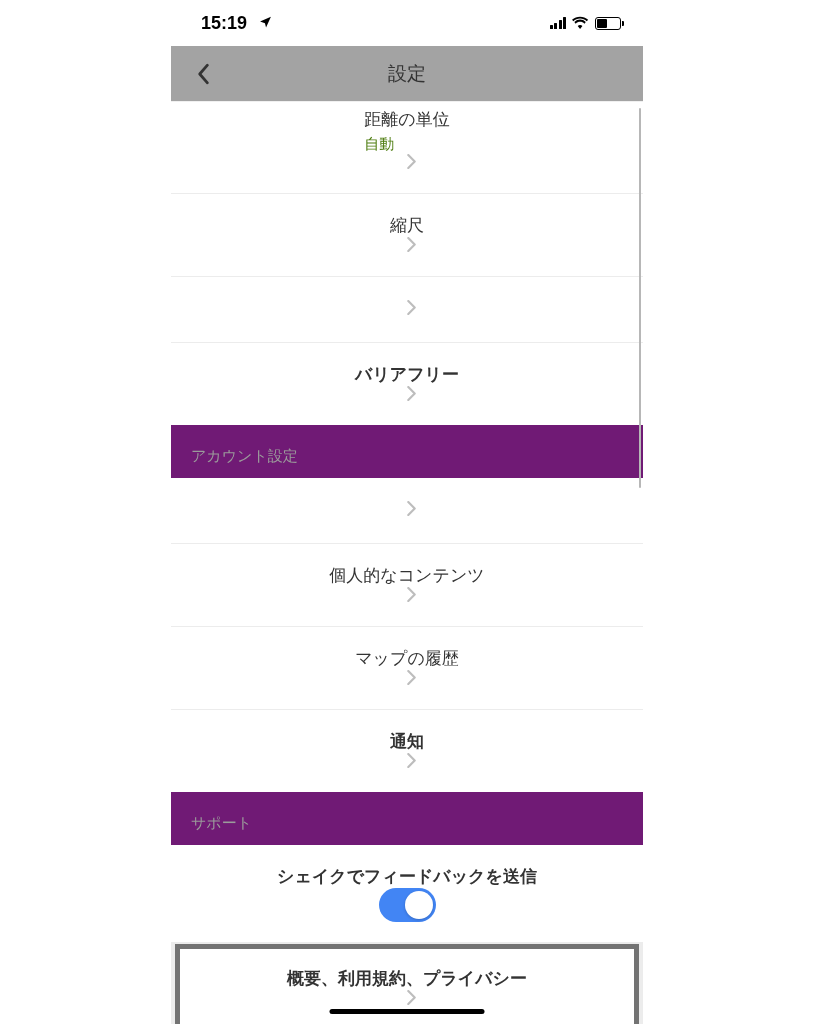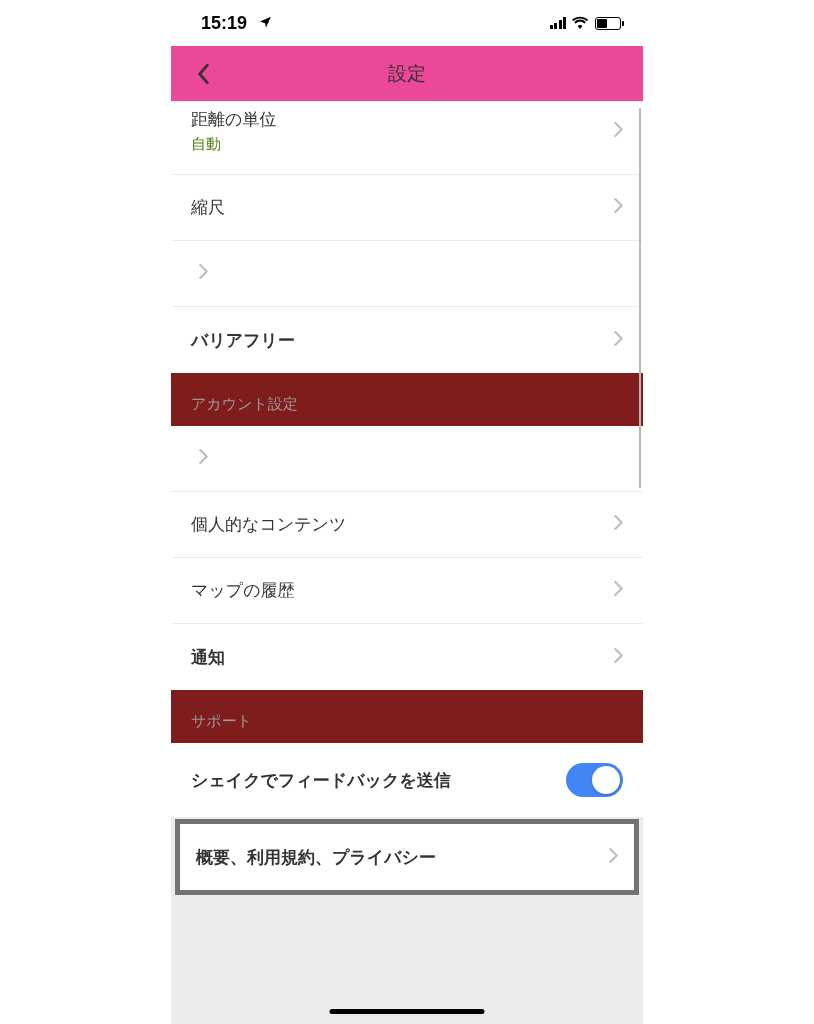--- a/index.html
+++ b/index.html
@@ -37,50 +37,51 @@
     .signal-bars span:nth-child(1){height:4px}
     .signal-bars span:nth-child(2){height:6.5px}
     .signal-bars span:nth-child(3){height:9px}
     .signal-bars span:nth-child(4){height:12px}
     .wifi-icon { width: 17px; height: 13px; }
     .battery { width: 26px; height: 13px; border: 1.5px solid #000; border-radius: 3px; position: relative; }
     .battery::after { content:""; position:absolute; right:-4px; top:3px; width:2px; height:5px; background:#000; border-radius:0 1px 1px 0; }
     .battery-fill { position:absolute; left:1px; top:1px; bottom:1px; width:42%; background:#000; border-radius:1px; }
 
     .nav-bar {
-      background: #ec4899;
+      background: #a3a3a3;
       height: 56px;
       display: flex;
       align-items: center;
       justify-content: center;
       position: relative;
       border-bottom: 1px solid #f0f0f0;
     }
     .back-btn { position: absolute; left: 18px; top: 50%; transform: translateY(-50%); width: 28px; height: 28px; display:flex; align-items:center; justify-content:center; }
     .nav-title { font-size: 19px; font-weight: 400; color: #333; }
 
     .content { flex: 1; overflow: hidden; background: #ececec; position: relative; }
     .scroll-track { position: absolute; right: 2px; top: 6px; bottom: 40px; width: 2.5px; }
     .scroll-thumb { position:absolute; right:0; width:2.5px; background:#b7b7b7; border-radius:2px; }
 
     .group { background: #fff; margin-bottom: 0; }
     .section-header {
       padding: 22px 20px 12px;
       font-size: 15px;
       color: #9b9b9b;
-      background: #7f1d1d;
+      background: #701a75;
     }
     .row {
       background: #fff;
       padding: 20px 20px;
       display: flex;
       align-items: center;
-      justify-content: space-between;
+      justify-content: center;
       border-bottom: 1px solid #ececec;
       min-height: 66px;
+      flex-direction: column;
     }
     .row:last-child { border-bottom: none; font-weight: bold; }
     .row-partial-top { padding-top: 6px; min-height: 54px; }
     .row-text { flex: 1; }
     .row-label { font-size: 17px; color: #333; }
     .row-sub { font-size: 15px; color: #4d7c0f; margin-top: 4px; }
     .chevron { color: #bdbdbd; flex-shrink: 0; margin-left: 8px; }
 
     .toggle {
       width: 57px; height: 34px; border-radius: 17px;

